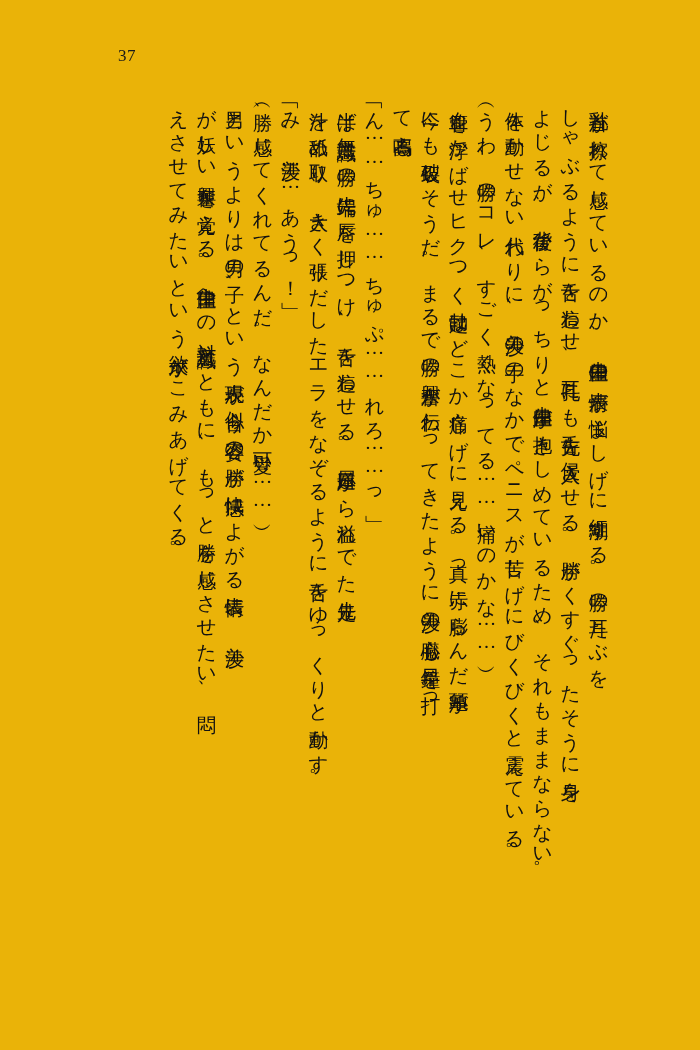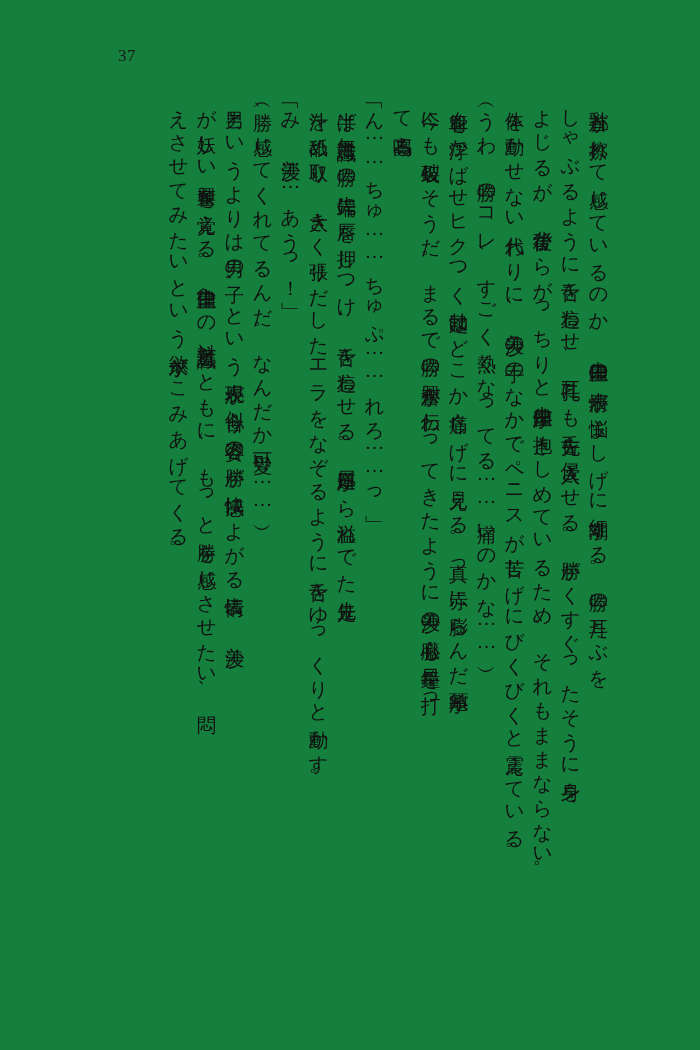--- a/index.html
+++ b/index.html
@@ -7,21 +7,21 @@
     padding: 0;
     background: #ffffff;
   }
   body {
     font-family: "Liberation Serif", "DejaVu Serif", serif;
   }
   .page {
     position: relative;
     width: 700px;
     height: 1050px;
-    background: #15803d;
+    background: #eab308;
     overflow: hidden;
   }
   .page-number {
     position: absolute;
     top: 46px;
     left: 118px;
     font-size: 17px;
     color: #1a1a1a;
     letter-spacing: 0.5px;
     font-family: "Liberation Serif", "DejaVu Serif", serif;

